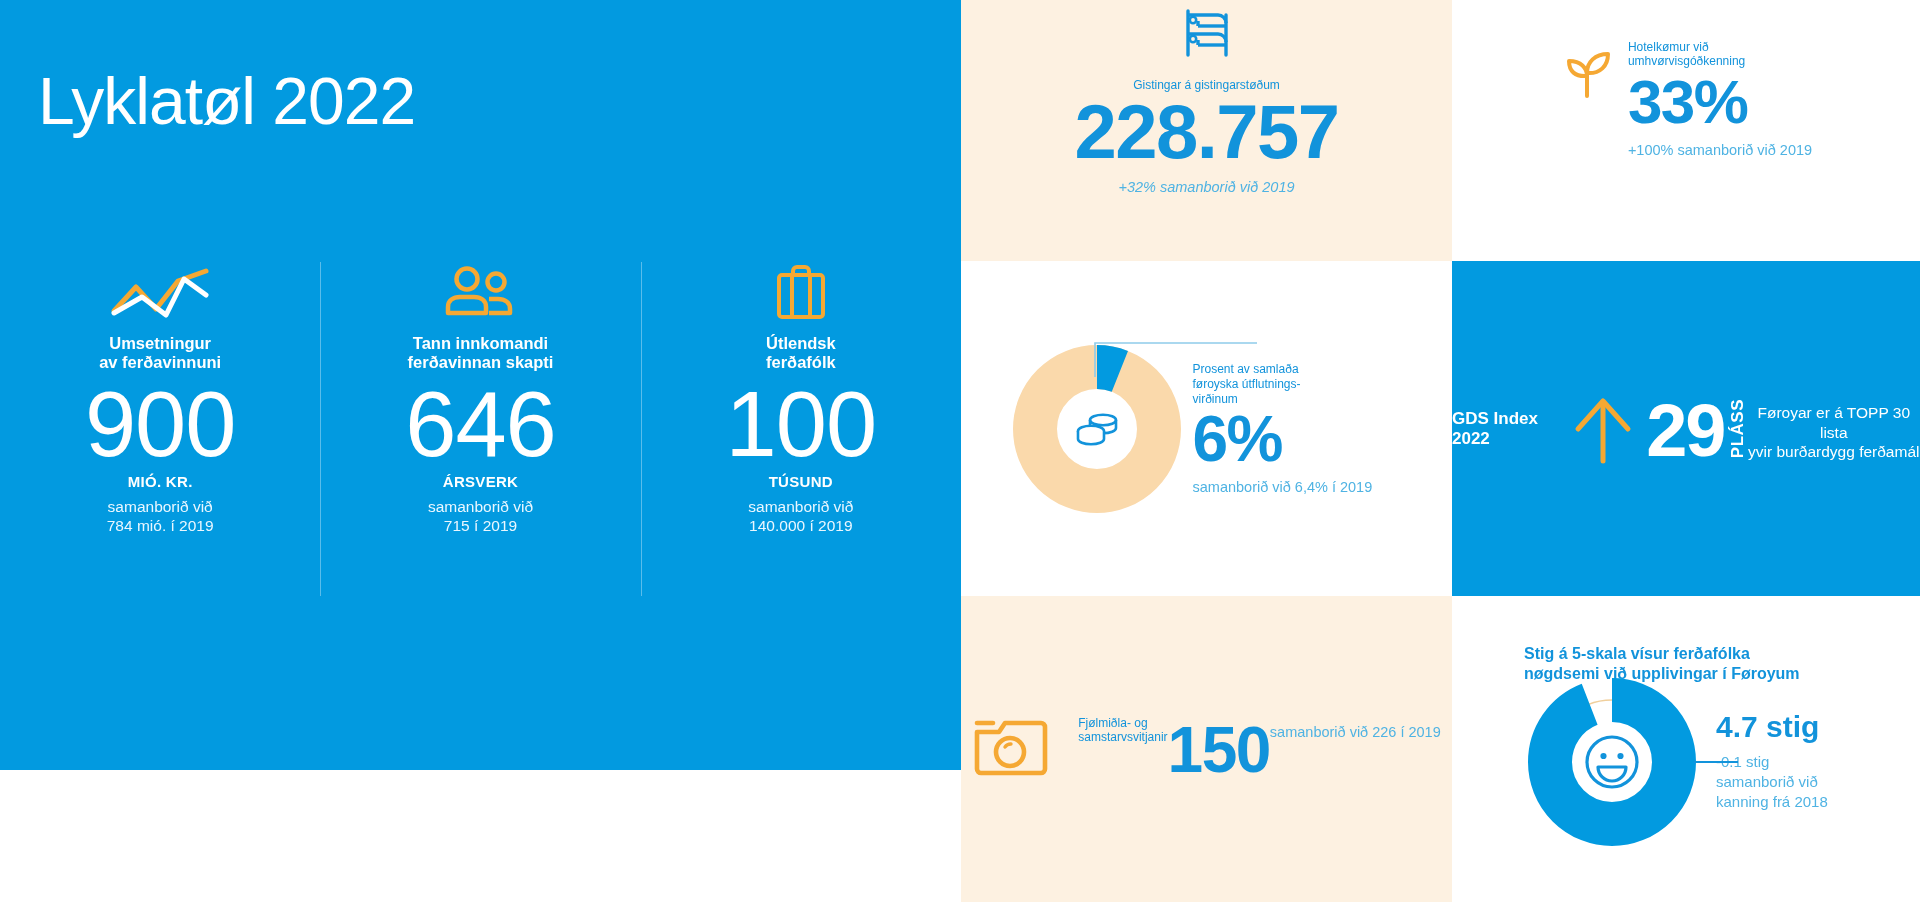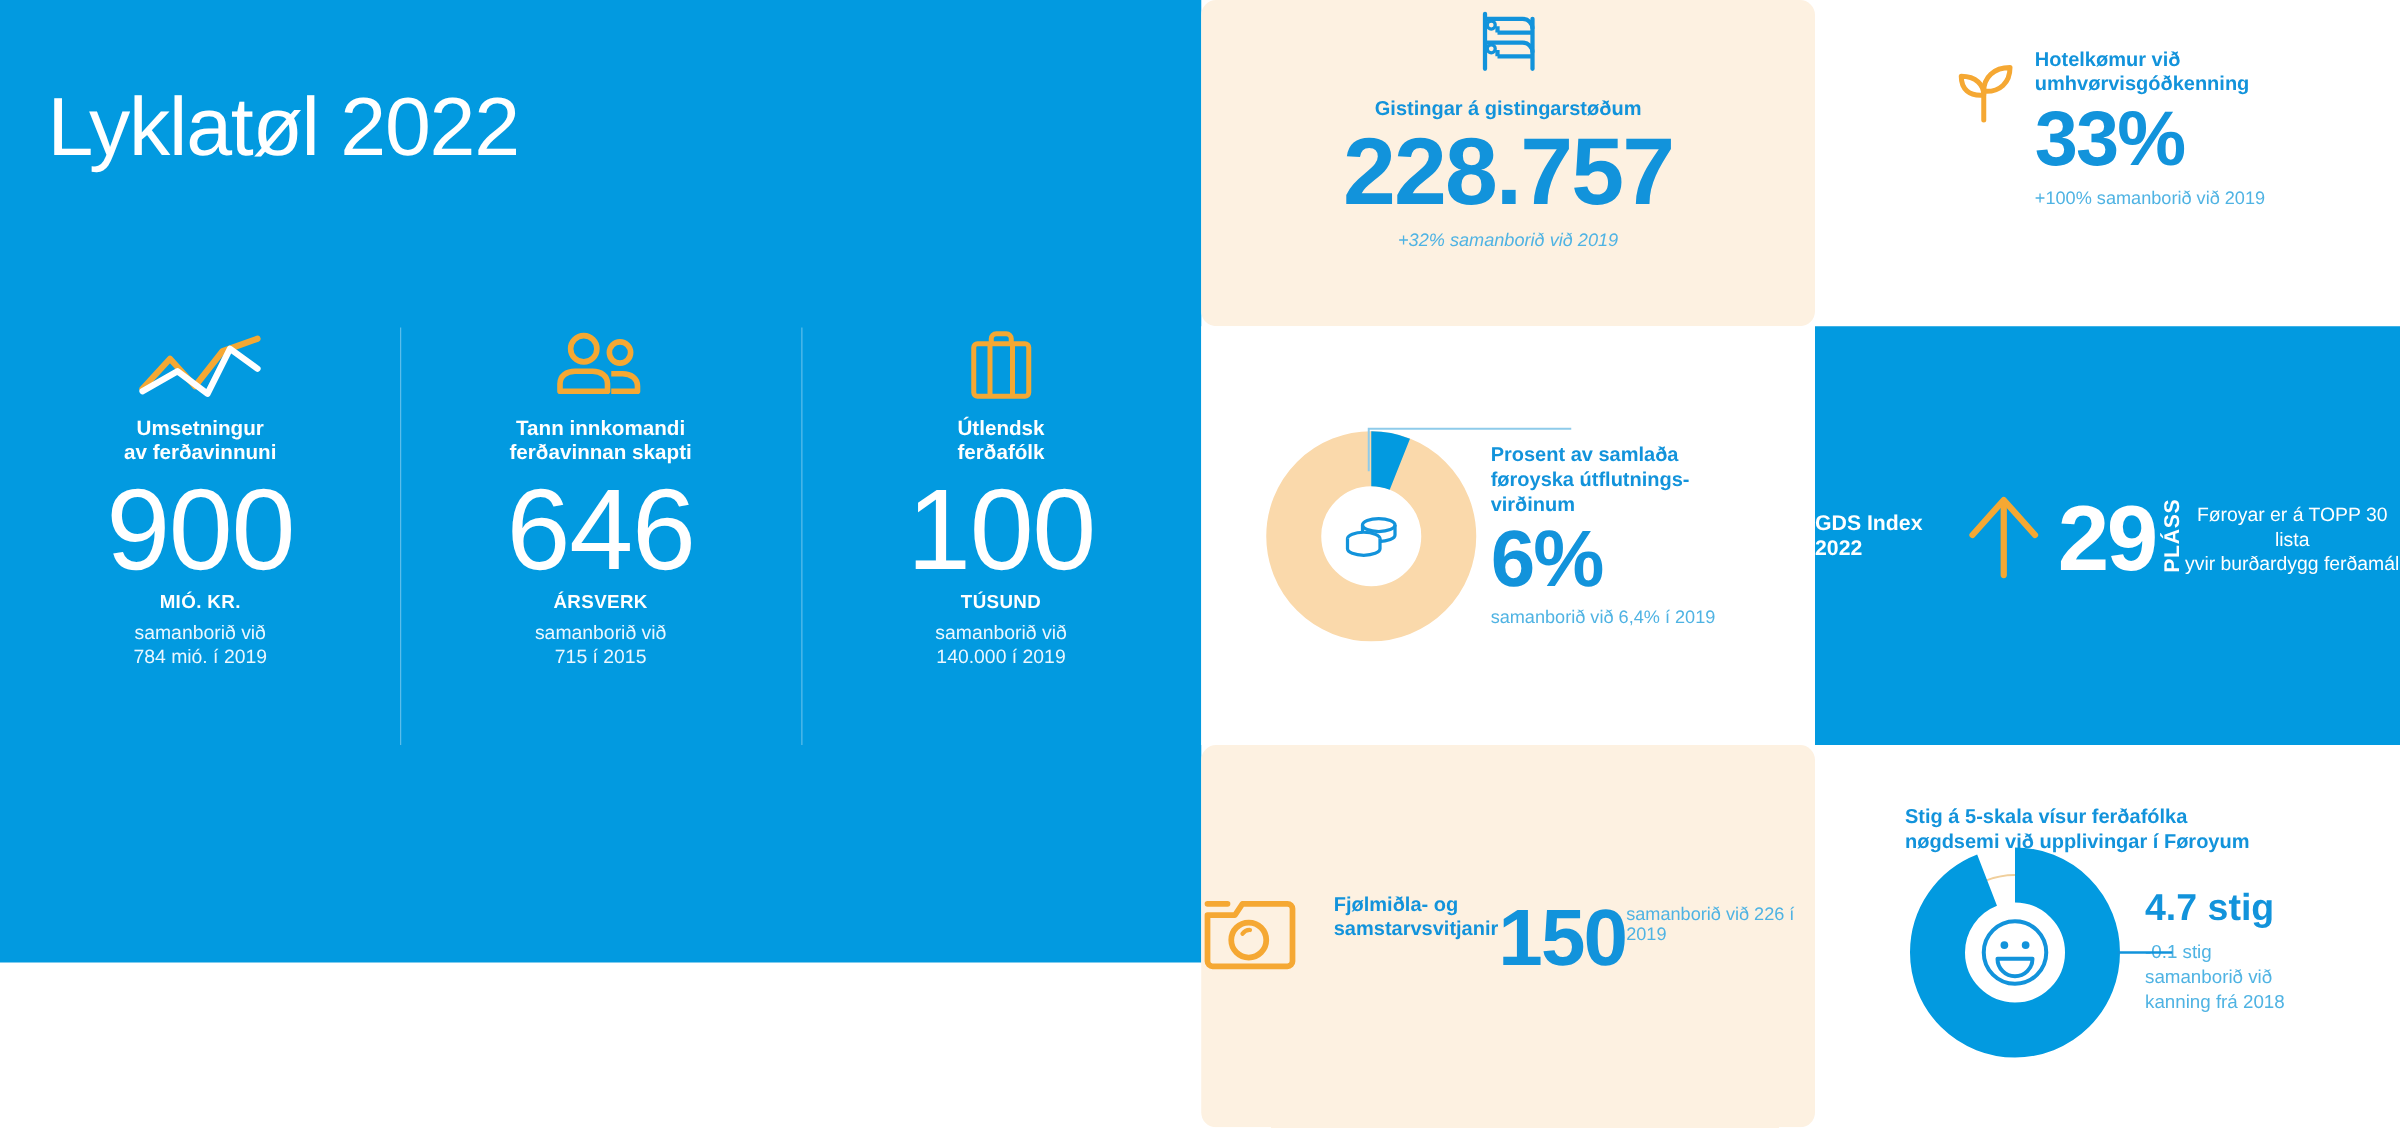--- a/index.html
+++ b/index.html
@@ -55,35 +55,35 @@
   .stat-note{
     margin-top:8px;
     font-size:15.5px;font-weight:400;line-height:1.18;color:#eaf7ff;
   }
 
   
   .grid{position:absolute;left:961px;top:0;width:959px;height:902px;}
 
   .card{position:absolute;box-sizing:border-box;}
 
-  .c-cream{background:#fdf1e1;border-radius:12px;}
+  .c-cream{background:#fdf1e1;}
   .c-white{background:#ffffff;}
   .c-blue{background:#029ae0;}
 
   
   .card-gistingar{left:0;top:0;width:491px;height:261px;}
   .card-hotel   {left:491px;top:0;width:468px;height:261px;}
   .card-prosent {left:0;top:261px;width:491px;height:335px;}
   .card-gds     {left:491px;top:261px;width:468px;height:335px;}
   .card-media   {left:0;top:596px;width:491px;height:306px;}
   .card-stig    {left:491px;top:596px;width:468px;height:306px;border-radius:20px;}
 
   
   .blue-txt{color:#1293db;}
-  .kicker{font-size:16px;font-weight:700;line-height:1.18;}
+  .kicker{font-size:12px;font-weight:400;line-height:1.18;}
   .bignum{font-size:70px;font-weight:700;line-height:.96;letter-spacing:-1.5px;}
   .subnote{font-size:14.5px;font-weight:400;color:#4fb3e3;}
 
   
   .card-gistingar .inner{
     position:absolute;left:0;right:0;top:0;
     display:flex;flex-direction:column;align-items:center;
   }
   .card-gistingar .bed{margin-top:8px;}
   .card-gistingar .kicker{margin-top:16px;}
@@ -198,21 +198,21 @@
           </svg>
         </div>
         <div class="stat-label">
           <span>Tann innkomandi</span><br>
           <span>ferðavinnan skapti</span>
         </div>
         <div class="stat-value">646</div>
         <div class="stat-unit">ÁRSVERK</div>
         <div class="stat-note">
           <span>samanborið við</span><br>
-          <span>715 í 2015</span>
+          <span>715 í 2019</span>
         </div>
       </div>
 
       <div class="stat-col">
         <div class="stat-icon">
           <svg width="60" height="58" viewBox="0 0 60 58" fill="none">
             <path d="M22 11V7c0-2.2 1.8-4 4-4h8c2.2 0 4 1.8 4 4v4" stroke="#f5a833" stroke-width="4" stroke-linecap="round" fill="none"></path>
             <rect x="8" y="11" width="44" height="42" rx="3" stroke="#f5a833" stroke-width="4"></rect>
             <line x1="21" y1="11" x2="21" y2="53" stroke="#f5a833" stroke-width="4"></line>
             <line x1="39" y1="11" x2="39" y2="53" stroke="#f5a833" stroke-width="4"></line>

